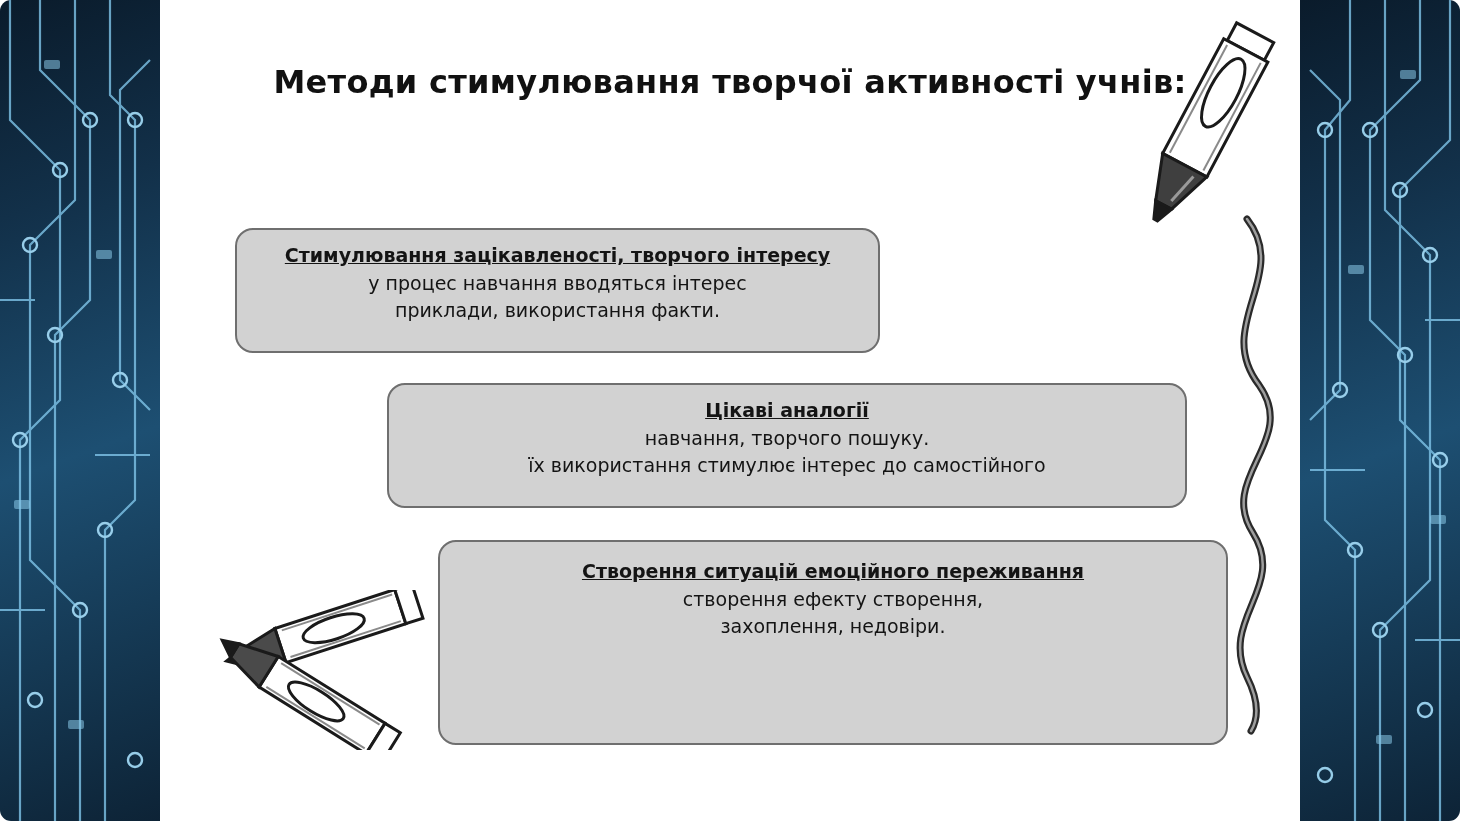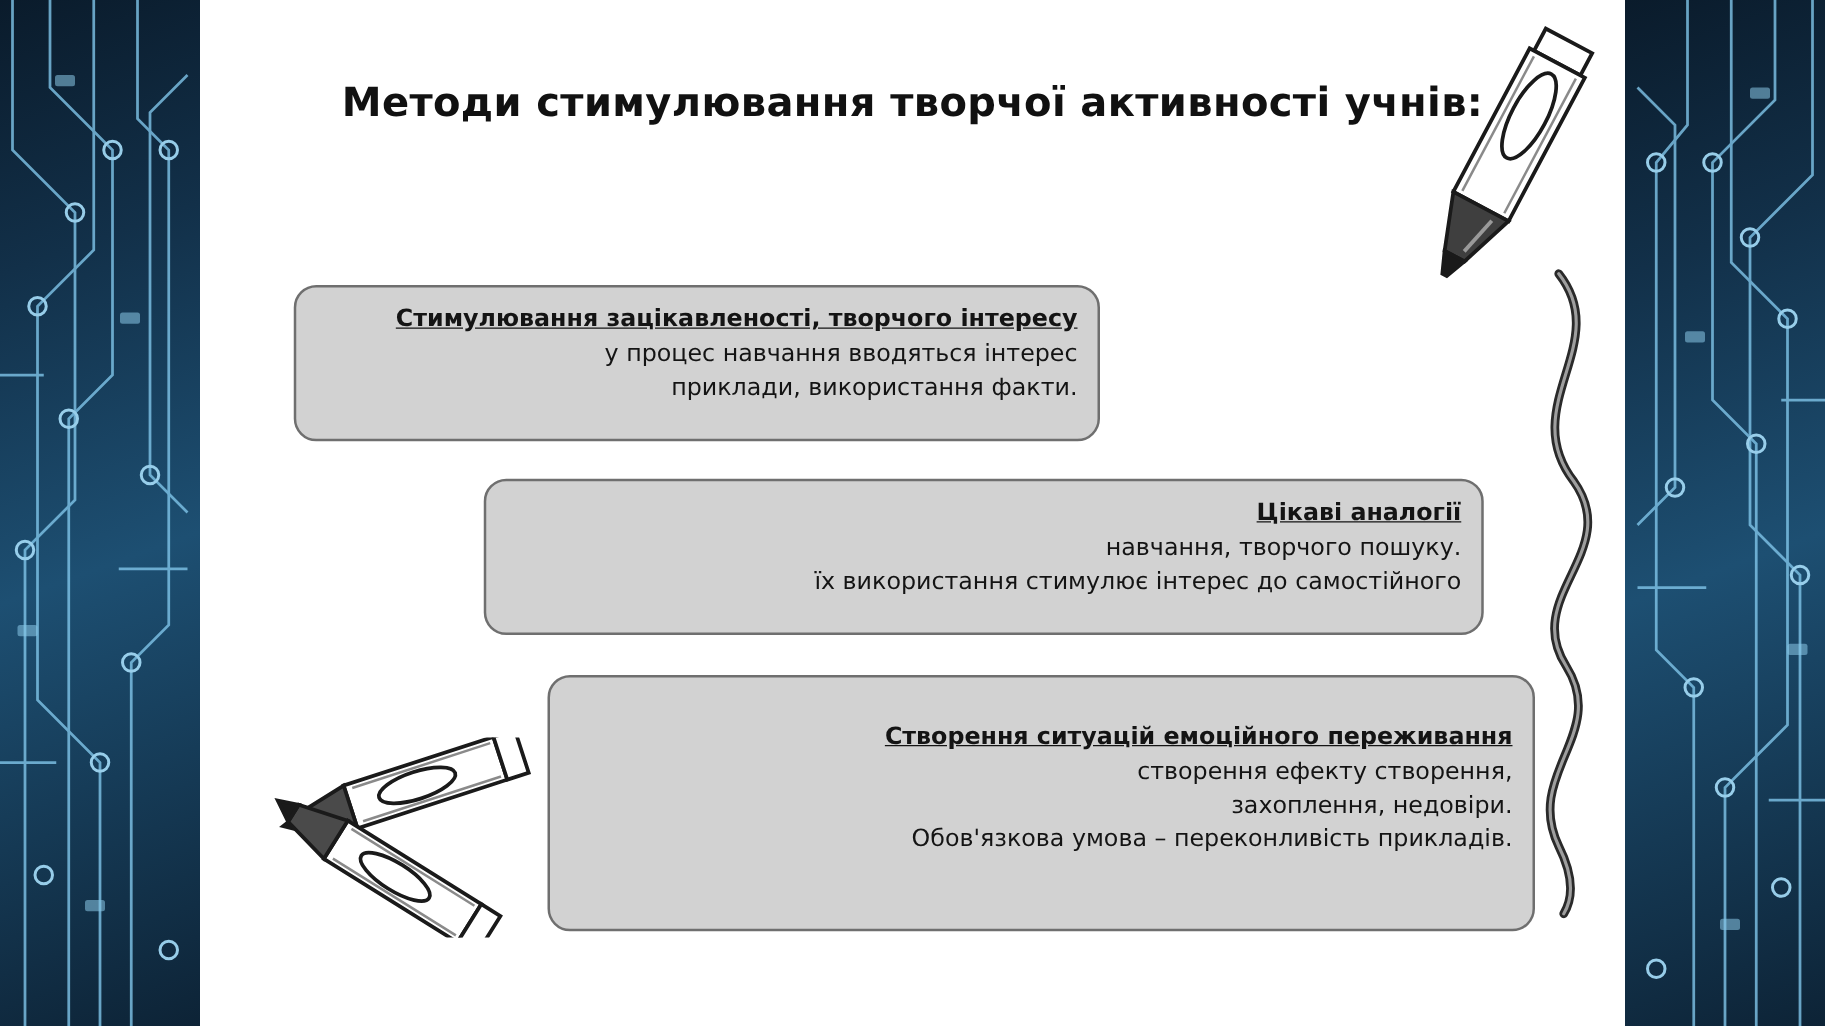--- a/index.html
+++ b/index.html
@@ -13,20 +13,21 @@
     overflow: hidden;
     font-family: "DejaVu Sans", sans-serif;
   }
 
   .slide {
     position: relative;
     width: 1460px;
     height: 821px;
     background: #ffffff;
     overflow: hidden;
+    border-radius: 11px;
   }
 
   
   .side-panel {
     position: absolute;
     top: 0;
     height: 821px;
     background: linear-gradient(160deg, #0a1b2b 0%, #123049 25%, #1d4f72 55%, #0d2336 100%);
     overflow: hidden;
   }
@@ -63,39 +64,39 @@
     letter-spacing: 0.3px;
   }
 
   
   .box {
     position: absolute;
     background: #d2d2d2;
     border: 2px solid #6f6f6f;
     border-radius: 18px;
     box-sizing: border-box;
-    text-align: right;
+    text-align: center;
     color: #141414;
     font-family: "DejaVu Sans", sans-serif;
     font-size: 19px;
     line-height: 1.42;
     padding: 12px 16px 14px;
   }
   .box .heading {
     display: inline-block;
     text-decoration: underline;
     font-weight: bold;
     margin-bottom: 1px;
   }
   .box .line { display: block; }
 
   #box-1 { left: 75px;  top: 228px; width: 645px;  height: 125px; }
   #box-2 { left: 195px; top: 383px; width: 800px;  height: 125px; margin-left: 32px; }
   #box-3 { left: 278px; top: 540px; width: 790px;  height: 205px;
-           padding-top: 34px; }
+           padding-top: 16px; }
 
   
   .crayon-top {
     position: absolute;
     left: 955px;
     top: 10px;
     width: 180px;
     height: 230px;
   }
   .squiggle {
@@ -199,21 +200,20 @@
     <div class="box" id="box-2">
       <span class="heading">Цікаві аналогії</span>
       <span class="line">навчання, творчого пошуку.</span>
       <span class="line">їх використання стимулює інтерес до самостійного</span>
     </div>
 
     <div class="box" id="box-3">
       <span class="heading">Створення ситуацій емоційного переживання</span>
       <span class="line">створення ефекту створення,</span>
       <span class="line">захоплення, недовіри.</span>
-      <span class="line">Обов'язкова умова – переконливість прикладів.</span>
     </div>
 
     <svg class="crayon-top" viewBox="0 0 180 230">
       <g transform="rotate(28 90 115)">
         <path d="M70 10 L112 10 L112 30 L70 30 Z" fill="#ffffff" stroke="#1a1a1a" stroke-width="3"></path>
         <path d="M66 30 L116 30 L116 160 L66 160 Z" fill="#ffffff" stroke="#1a1a1a" stroke-width="3"></path>
         <ellipse cx="91" cy="78" rx="14" ry="38" fill="none" stroke="#1a1a1a" stroke-width="3"></ellipse>
         <path d="M66 160 L116 160 L100 205 L82 205 Z" fill="#3f3f3f" stroke="#1a1a1a" stroke-width="3"></path>
         <path d="M82 205 L100 205 L93 222 L89 222 Z" fill="#1a1a1a" stroke="#1a1a1a" stroke-width="3"></path>
         <path d="M72 34 L72 156" stroke="#8a8a8a" stroke-width="2"></path>

